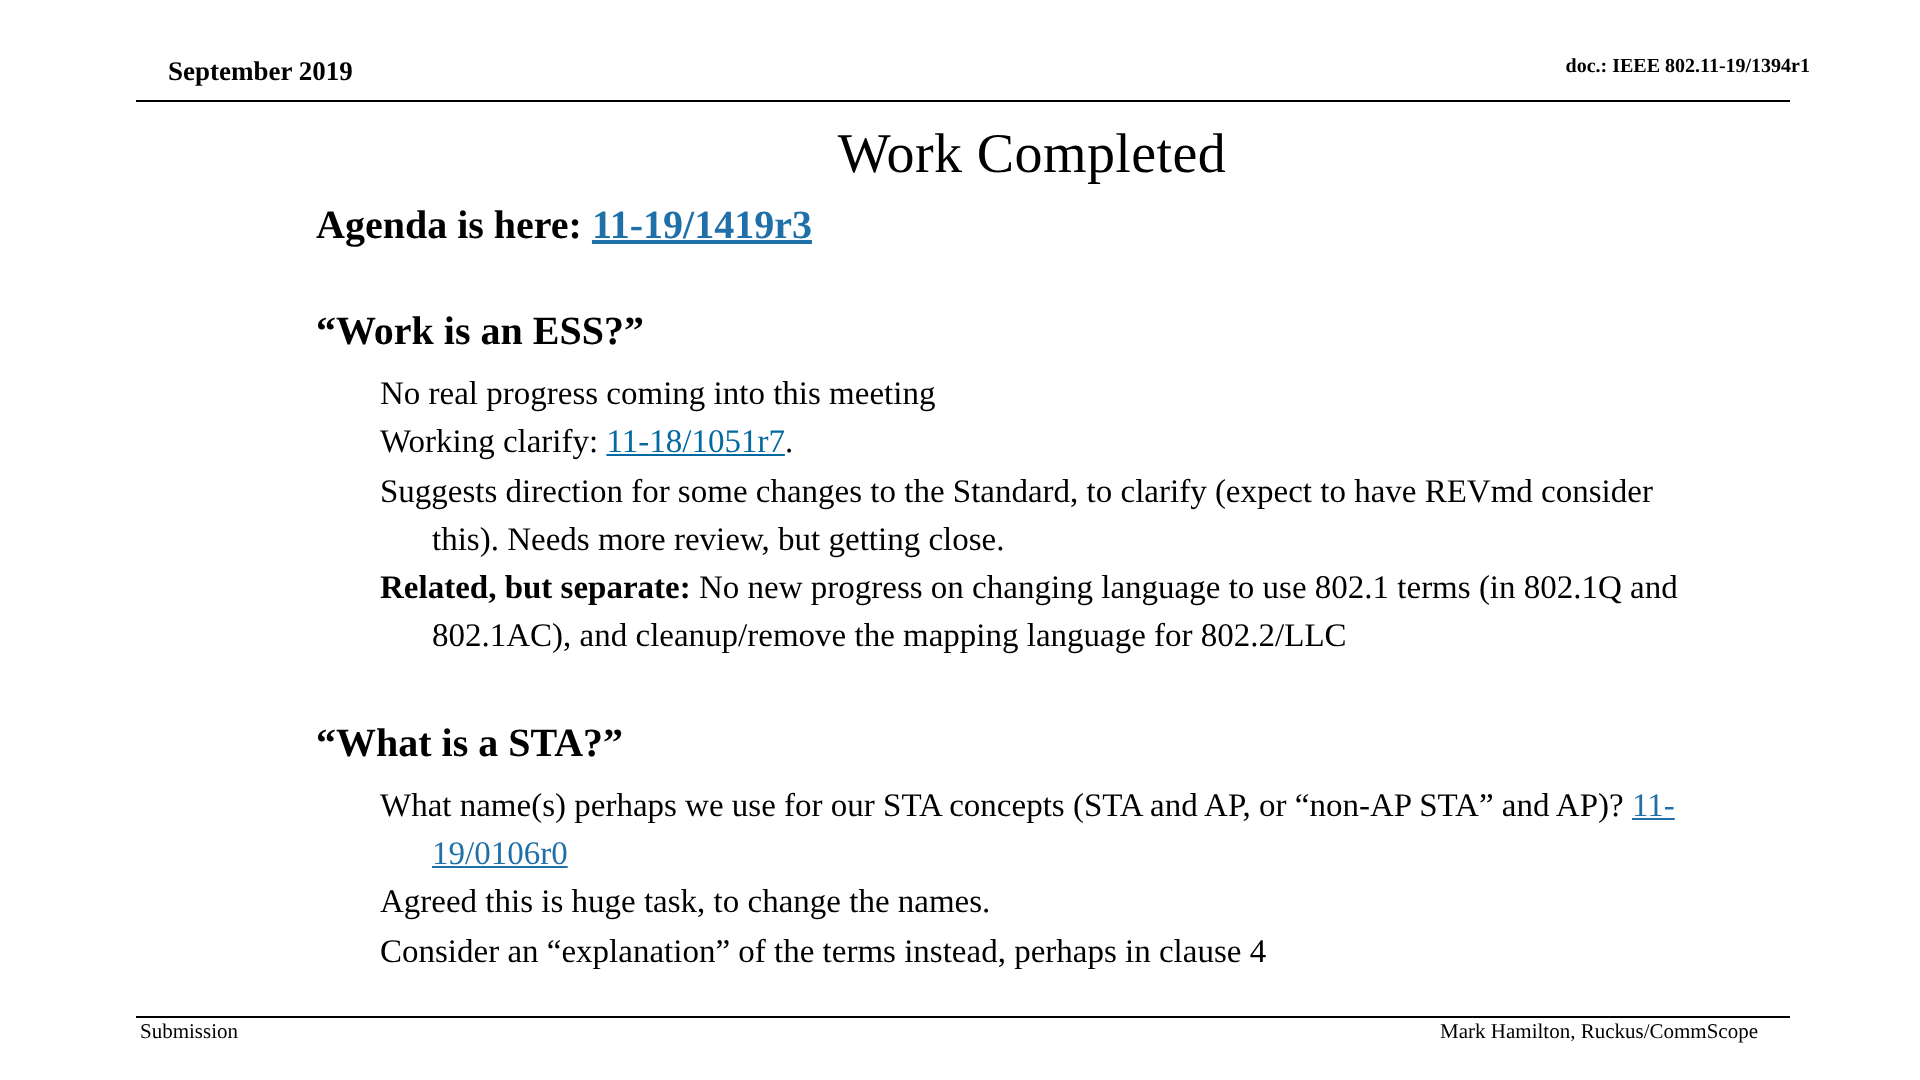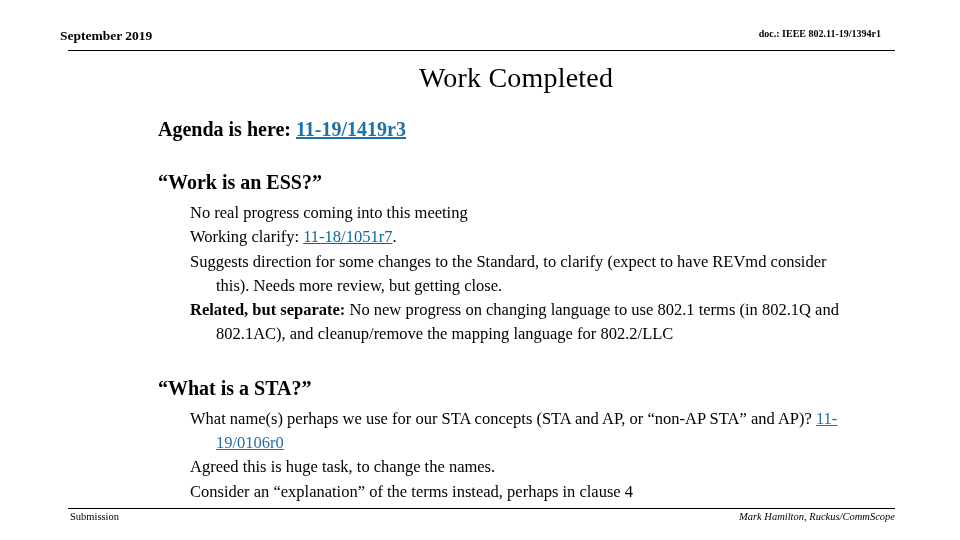--- a/index.html
+++ b/index.html
@@ -12,21 +12,21 @@
     height: 540px;
     position: relative;
     overflow: hidden;
     font-family: "Liberation Serif", "DejaVu Serif", serif;
     color: #000000;
   }
 
   
   .header {
     position: absolute;
-    left: 56px;
+    left: 80px;
     top: 28px;
     width: 827px;
     height: 22px;
   }
   .header-left {
     position: absolute;
     left: 4px;
     top: 0;
     font-size: 13.5px;
     font-weight: bold;
@@ -59,21 +59,21 @@
     font-size: 28px;
     font-weight: normal;
     letter-spacing: 0.2px;
     padding-left: 36px;
   }
 
   
   .body-area {
     position: absolute;
     left: 0;
-    top: 116px;
+    top: 100px;
     width: 960px;
   }
 
   .lvl1 {
     margin-left: 158px;
     font-size: 20px;
     font-weight: bold;
     line-height: 26px;
     white-space: nowrap;
   }
@@ -123,24 +123,23 @@
   .footer-center {
     position: absolute;
     left: 0;
     top: 0;
     width: 827px;
     text-align: center;
     white-space: nowrap;
   }
   .footer-right {
     position: absolute;
-    right: 0;
+    right: 16px;
     top: 0;
     white-space: nowrap;
-    font-style: italic;
   }
 </style>
 </head>
 <body>
 
 <div class="header">
   <div class="header-left">September 2019</div>
   <div class="header-right">doc.: IEEE 802.11-19/1394r1</div>
 </div>
 <div class="rule-top"></div>

